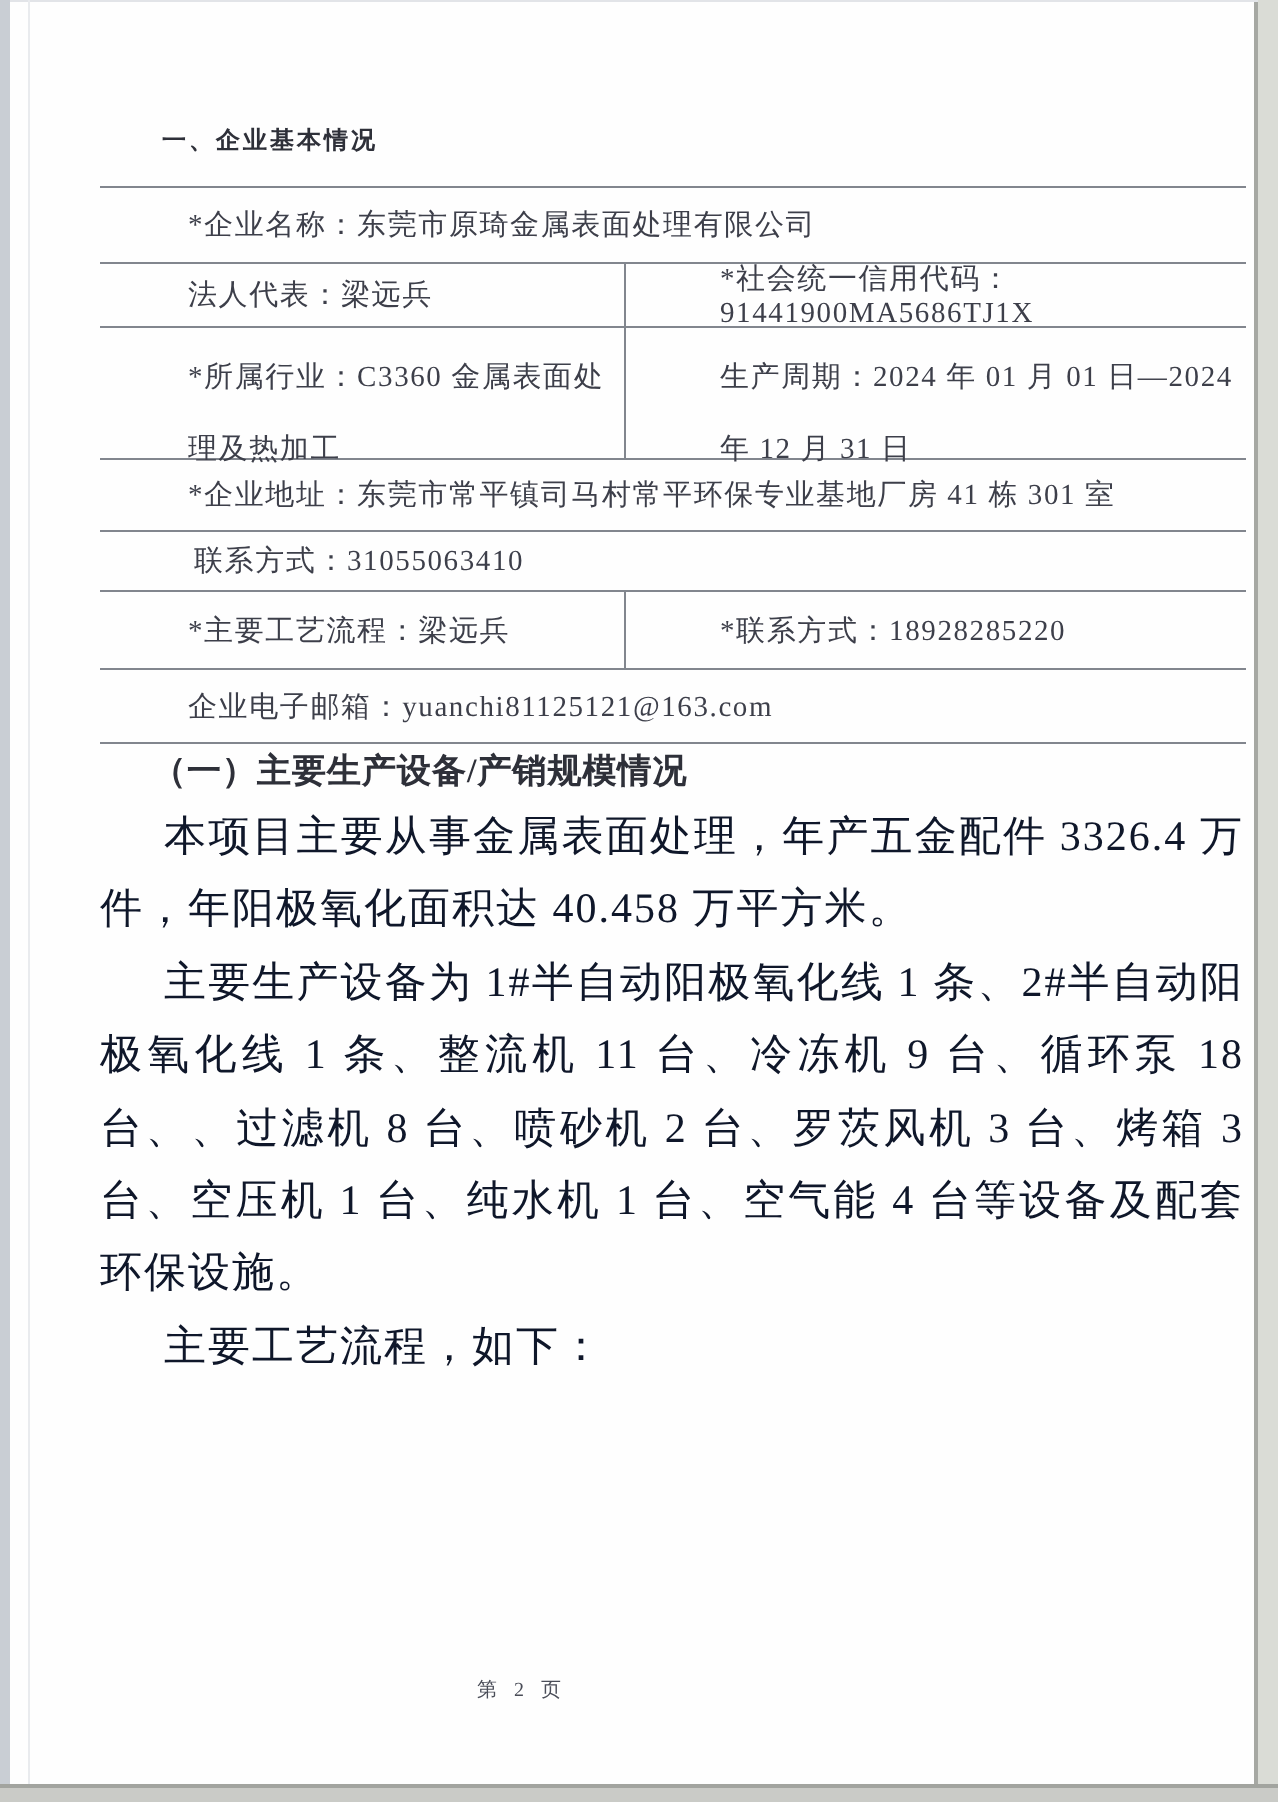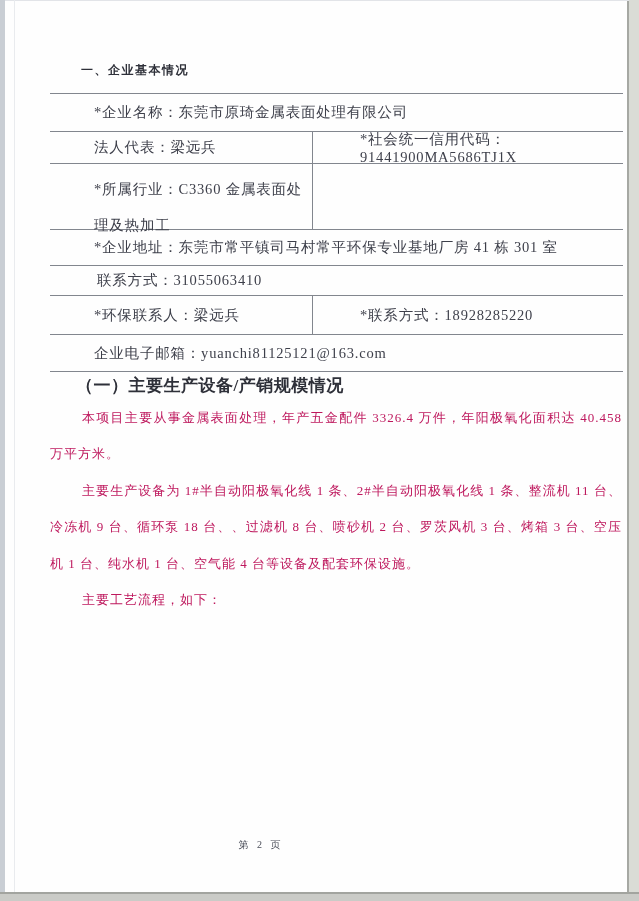--- a/index.html
+++ b/index.html
@@ -46,22 +46,22 @@
   .r6{height:38px;}
   .r7{height:36px;}
 
   .h2{
     position:absolute;left:76px;top:374px;
     font-size:17px;font-weight:bold;color:#2e3039;
     letter-spacing:0.5px;white-space:nowrap;
   }
   .paras{
     position:absolute;left:50px;top:400px;width:572px;
-    font-size:13px;line-height:36.4px;letter-spacing:1px;
-    text-align:justify;color:#be185d;
+    font-size:21px;line-height:36.4px;letter-spacing:1px;
+    text-align:justify;color:#0f172a;
   }
   .paras p{margin:0;text-indent:32px;}
   .footer{
     position:absolute;left:14px;top:838px;width:494px;
     text-align:center;font-size:10px;color:#4a4d58;
     letter-spacing:3px;
   }
 </style>
 </head>
 <body>
@@ -81,29 +81,30 @@
   <div class="tbl">
     <div class="row r1">
       <div class="cell full">*企业名称：东莞市原琦金属表面处理有限公司</div>
     </div>
     <div class="row r2">
       <div class="cell left">法人代表：梁远兵</div>
       <div class="cell right">*社会统一信用代码：91441900MA5686TJ1X</div>
     </div>
     <div class="row r3">
       <div class="cell left">*所属行业：C3360 金属表面处理及热加工</div>
+      <div class="cell right">生产周期：2024 年 01 月 01 日—2024 年 12 月 31 日</div>
     </div>
     <div class="row r4">
       <div class="cell full">*企业地址：东莞市常平镇司马村常平环保专业基地厂房 41 栋 301 室</div>
     </div>
     <div class="row r5">
       <div class="cell right">联系方式：31055063410</div>
     </div>
     <div class="row r6">
-      <div class="cell left">*环保联系人：梁远兵</div>
+      <div class="cell left">*主要工艺流程：梁远兵</div>
       <div class="cell right">*联系方式：18928285220</div>
     </div>
     <div class="row r7">
       <div class="cell full">企业电子邮箱：yuanchi81125121@163.com</div>
     </div>
   </div>
 
   <div class="h2">（一）主要生产设备/产销规模情况</div>
 
   <div class="paras">

